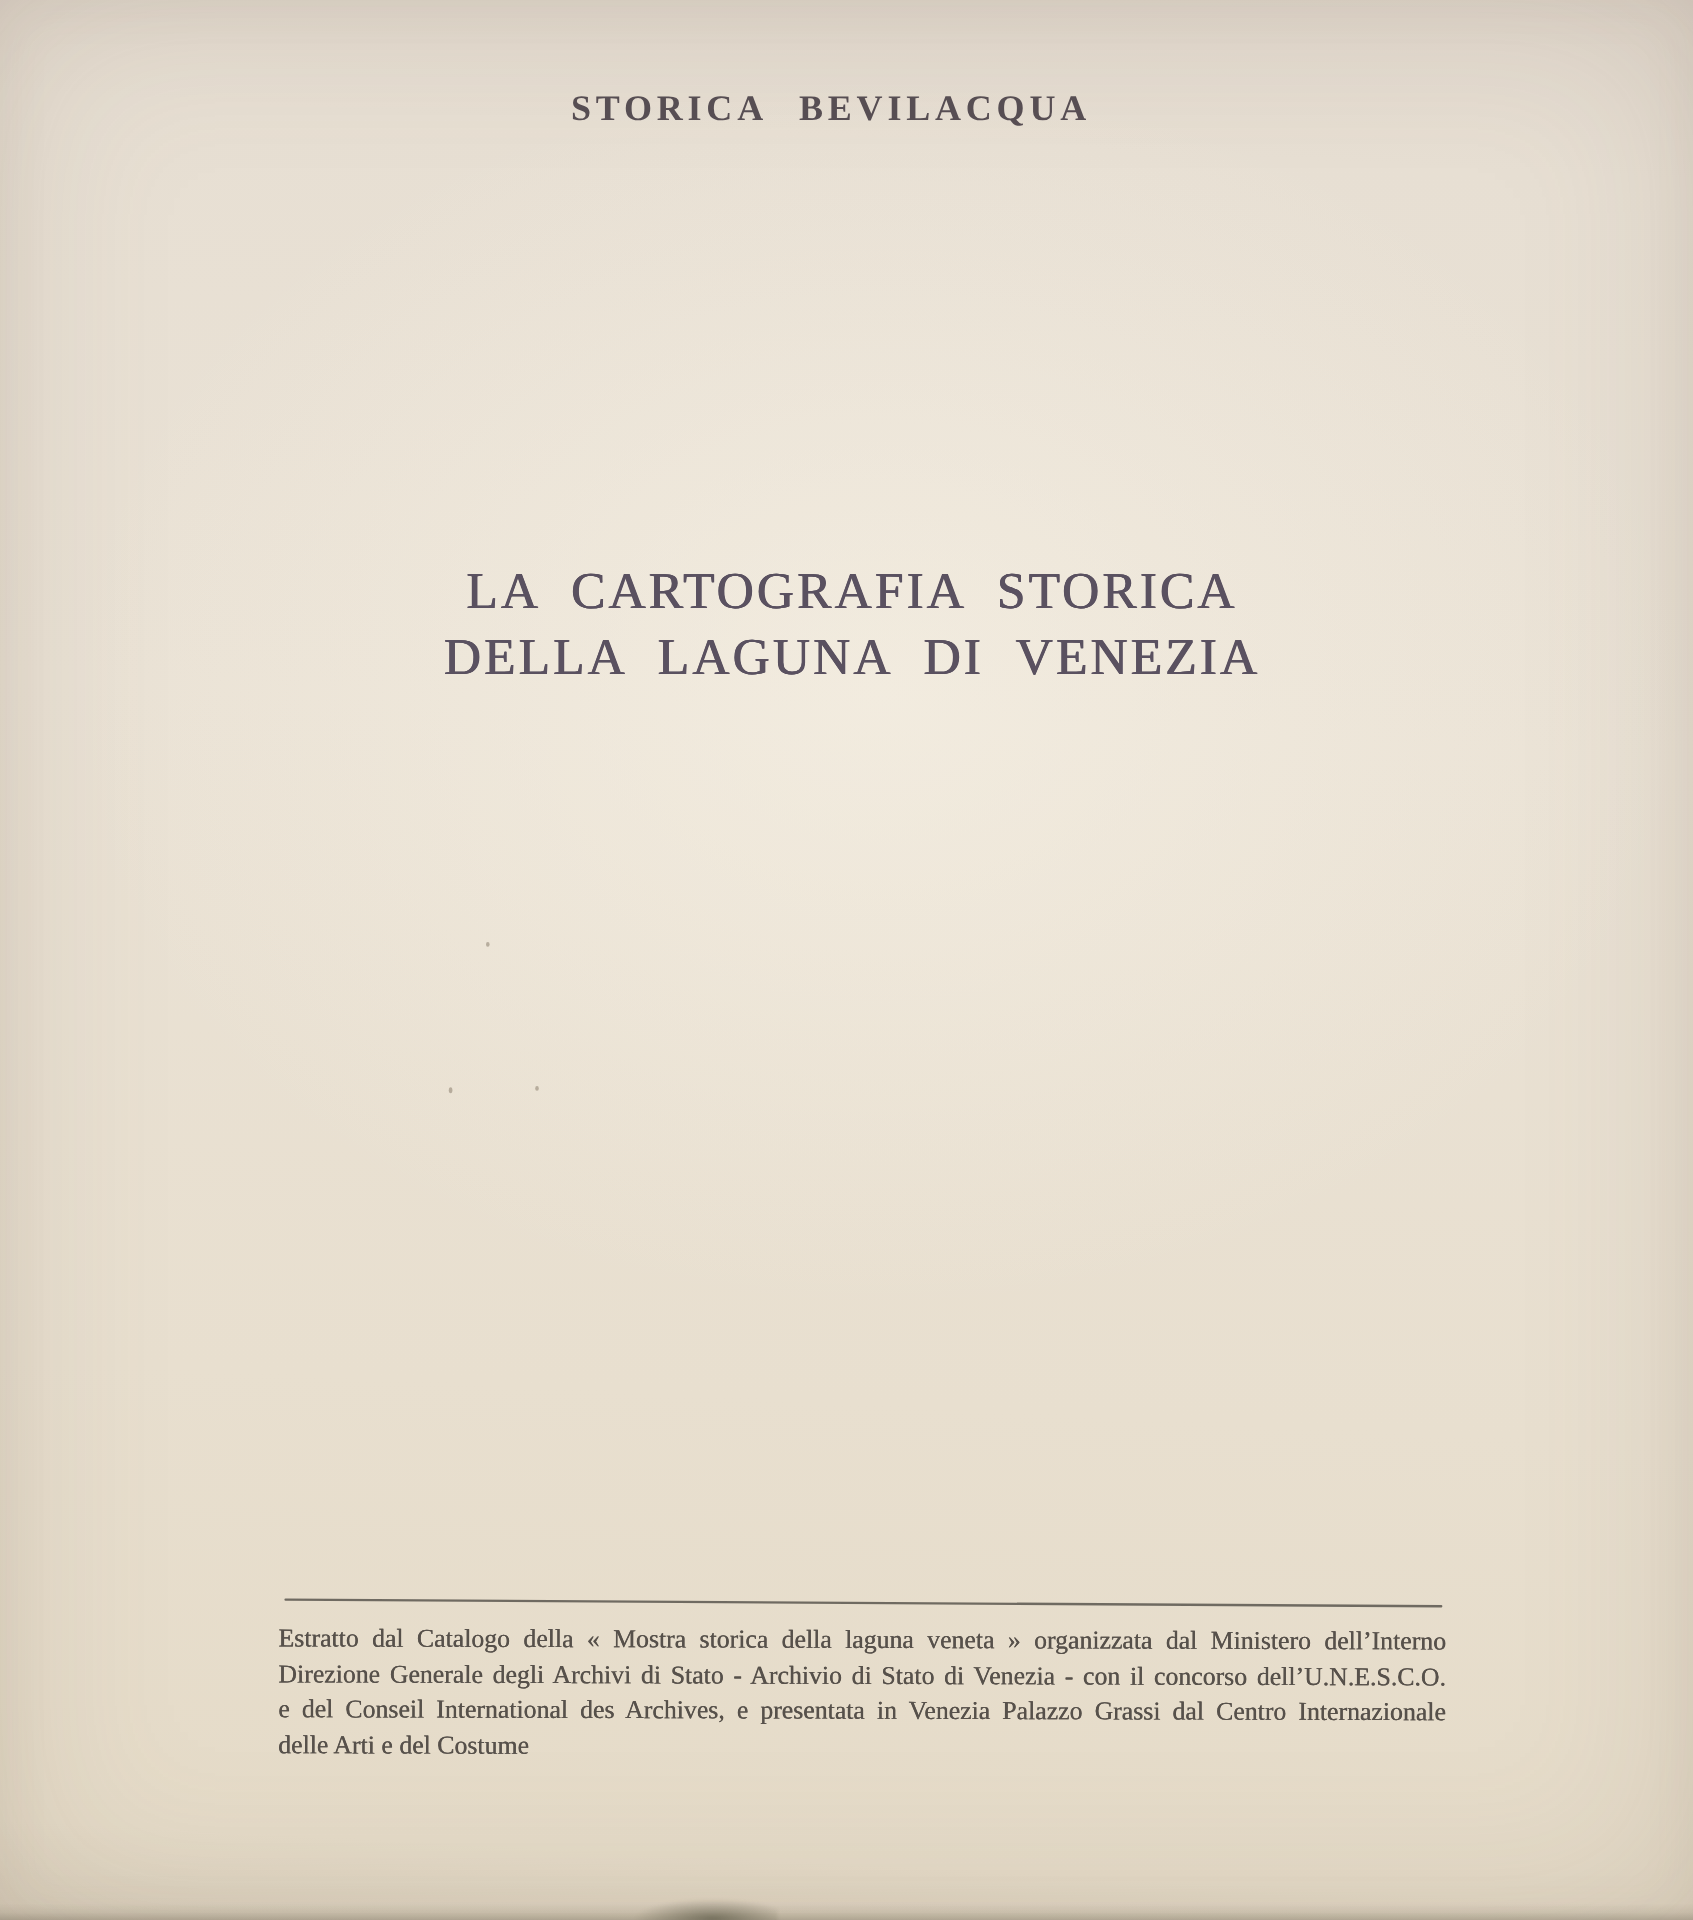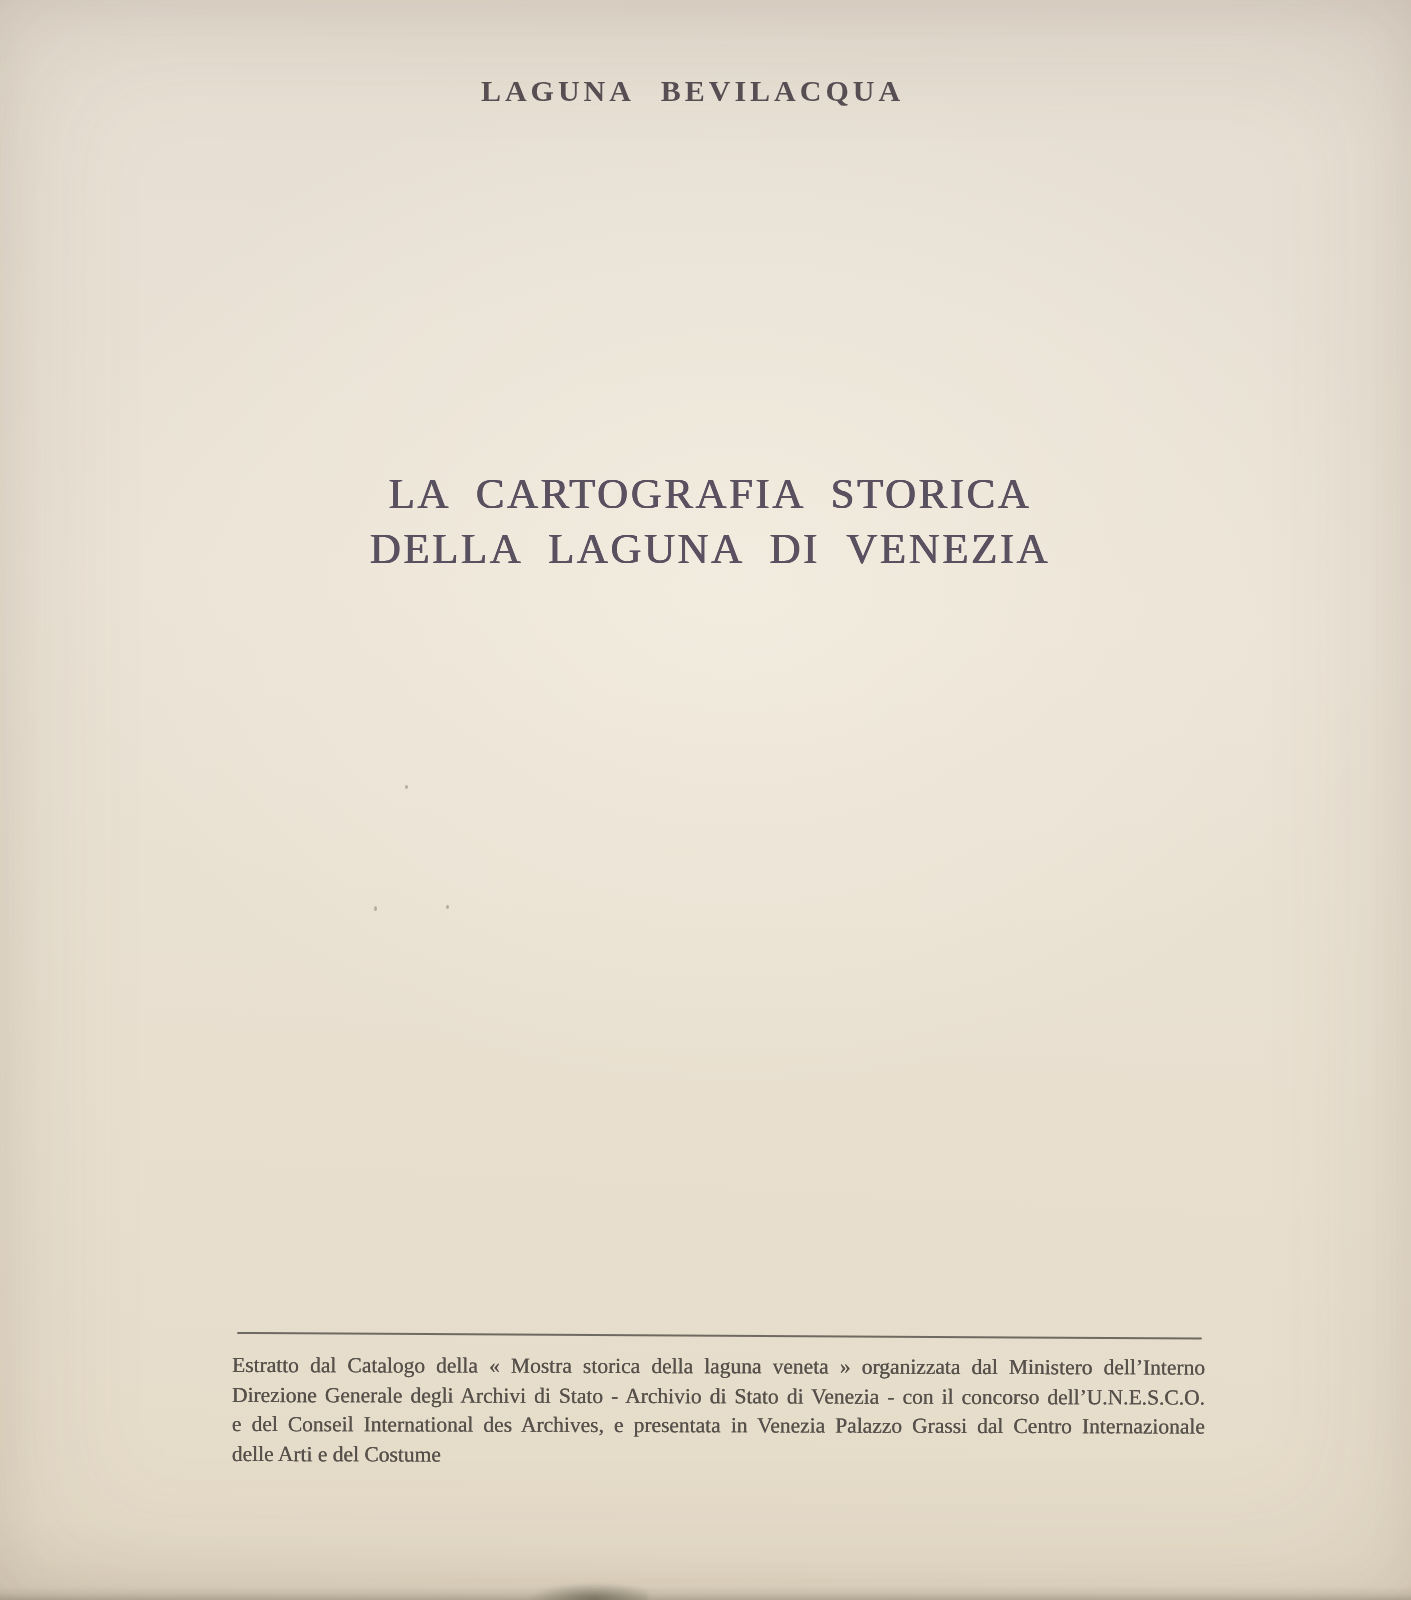--- a/index.html
+++ b/index.html
@@ -127,21 +127,21 @@
   .speck.s2 { left: 374px; top: 906px; height: 5px; }
   .speck.s3 { left: 446px; top: 905px; }
 </style>
 </head>
 <body>
 
 <div class="page">
 
   <div class="vignette"></div>
 
-  <div class="author">LAGUNA BEVILACQUA</div>
+  <div class="author">STORICA BEVILACQUA</div>
 
   <div class="title-block">
     <div class="title-line">LA CARTOGRAFIA STORICA</div>
     <div class="title-line">DELLA LAGUNA DI VENEZIA</div>
   </div>
 
   <div class="rule"></div>
 
   <div class="imprint">
     <div class="imprint-line j">Estratto dal Catalogo della « Mostra storica della laguna veneta » organizzata dal Ministero dell’Interno</div>

